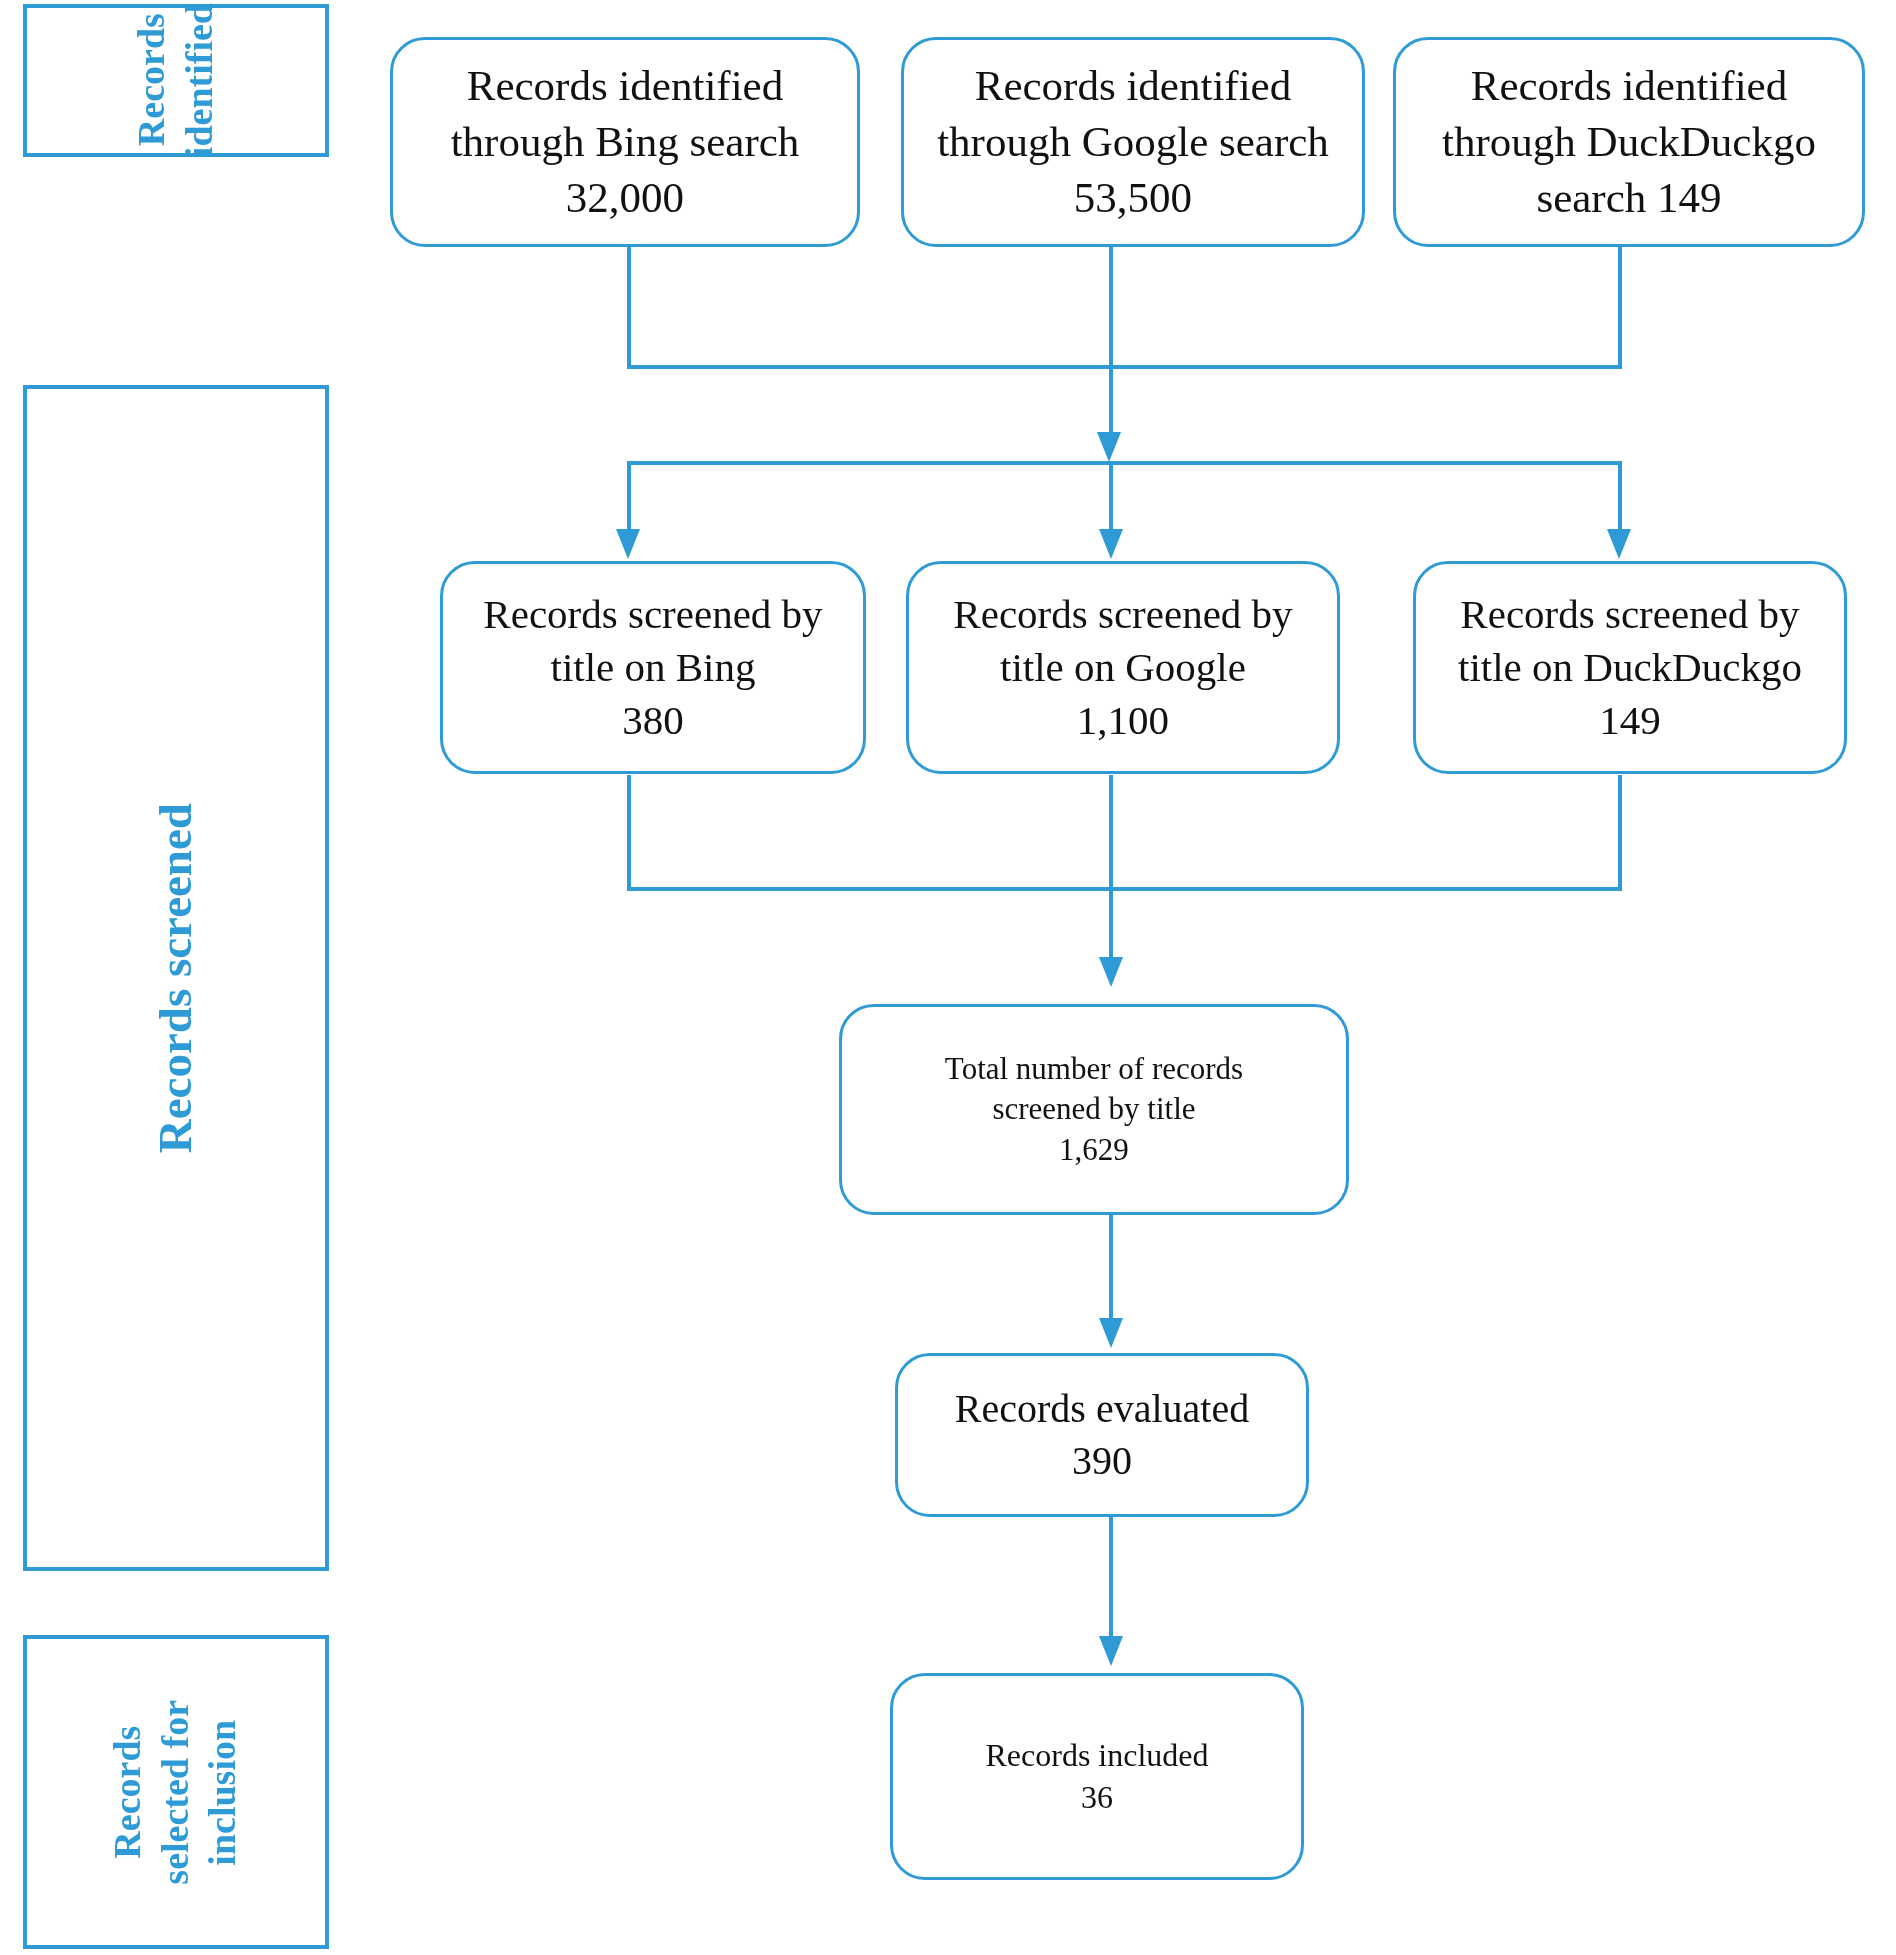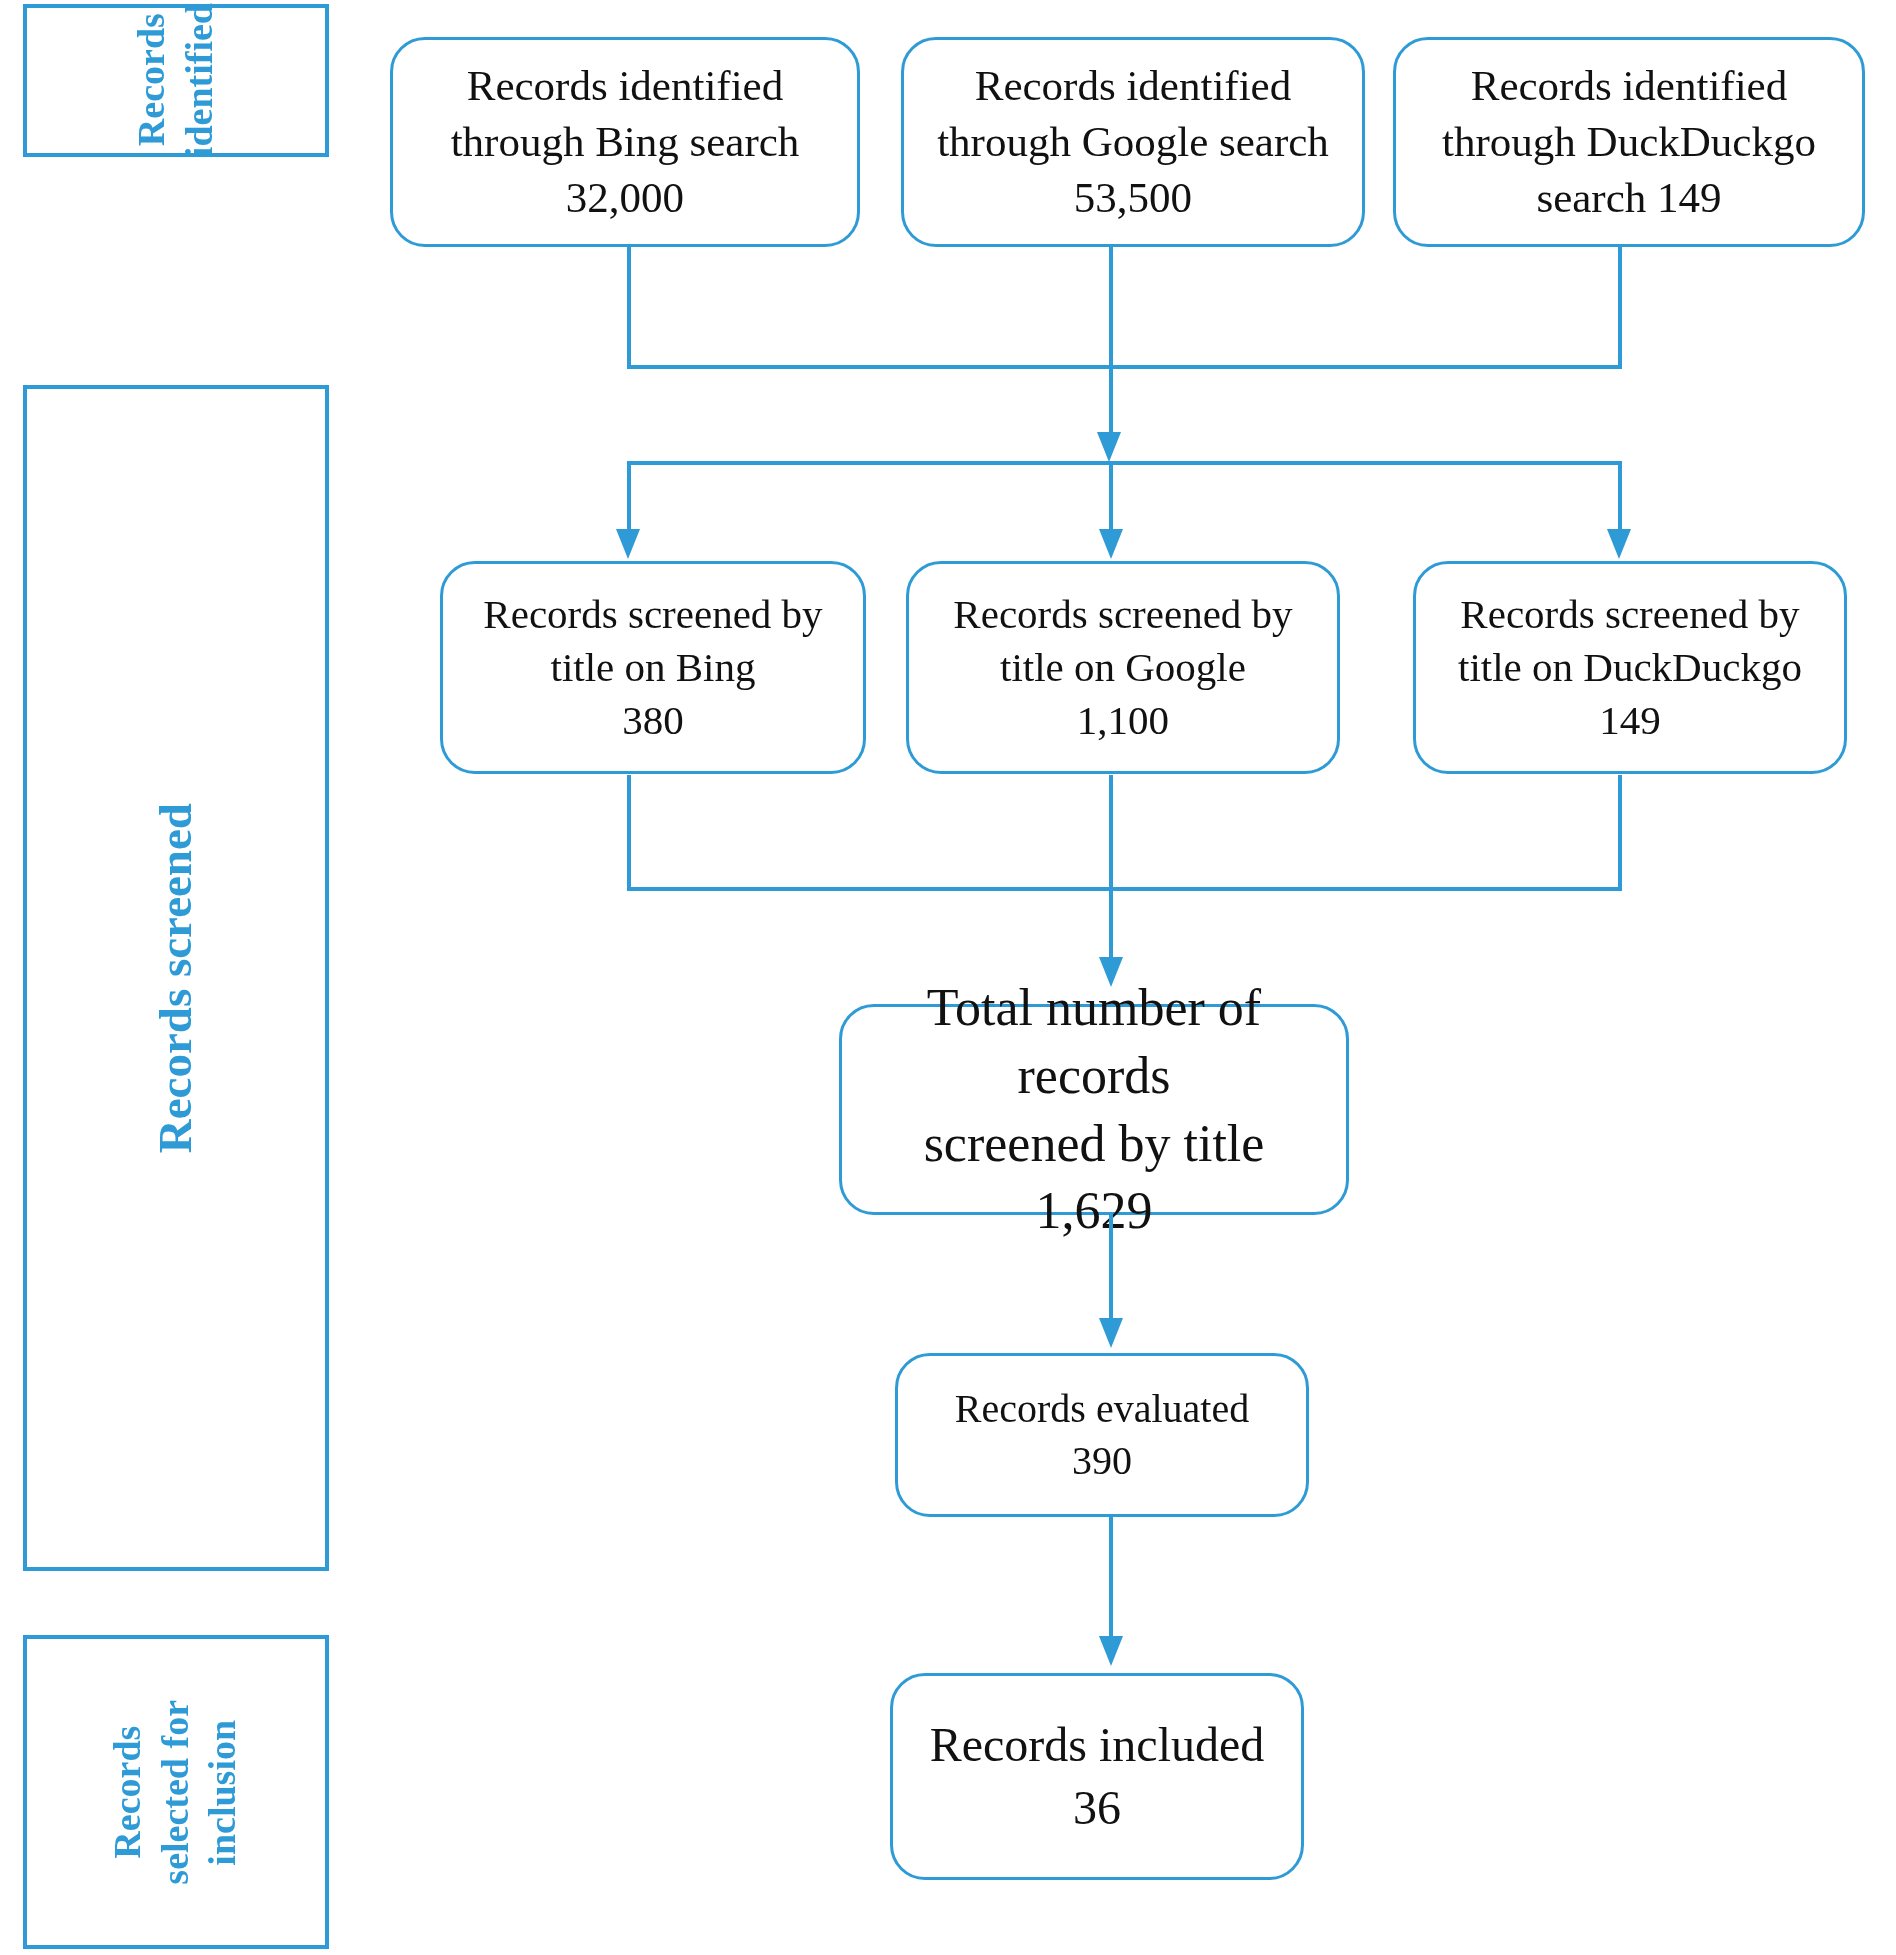--- a/index.html
+++ b/index.html
@@ -61,25 +61,25 @@
   
   #node-bing-screened  {left:440px; top:561px; width:426px; height:213px;}
   #node-google-screened{left:906px;top:561px; width:434px; height:213px;}
   #node-ddg-screened   {left:1413px;top:561px; width:434px; height:213px;}
   #node-bing-screened .txt,
   #node-google-screened .txt,
   #node-ddg-screened .txt{font-size:41px;}
 
   
   #node-total-screened{left:839px;top:1004px;width:510px;height:211px;}
-  #node-total-screened .txt{font-size:52px;}
+  #node-total-screened .txt{font-size:31px;}
   #node-evaluated{left:895px;top:1353px;width:414px;height:164px;align-items:center;}
   #node-evaluated .txt{font-size:40px;}
   #node-included{left:890px;top:1673px;width:414px;height:207px;}
-  #node-included .txt{font-size:48px;}
+  #node-included .txt{font-size:32px;}
 
   
   .ln{position:absolute;background:#2E9BD6;}
   .v{width:3.7px;}
   .h{height:4.3px;}
   .arrow{
     position:absolute;width:0;height:0;
     border-left:12.8px solid transparent;
     border-right:12.8px solid transparent;
     border-top:30px solid #2E9BD6;

